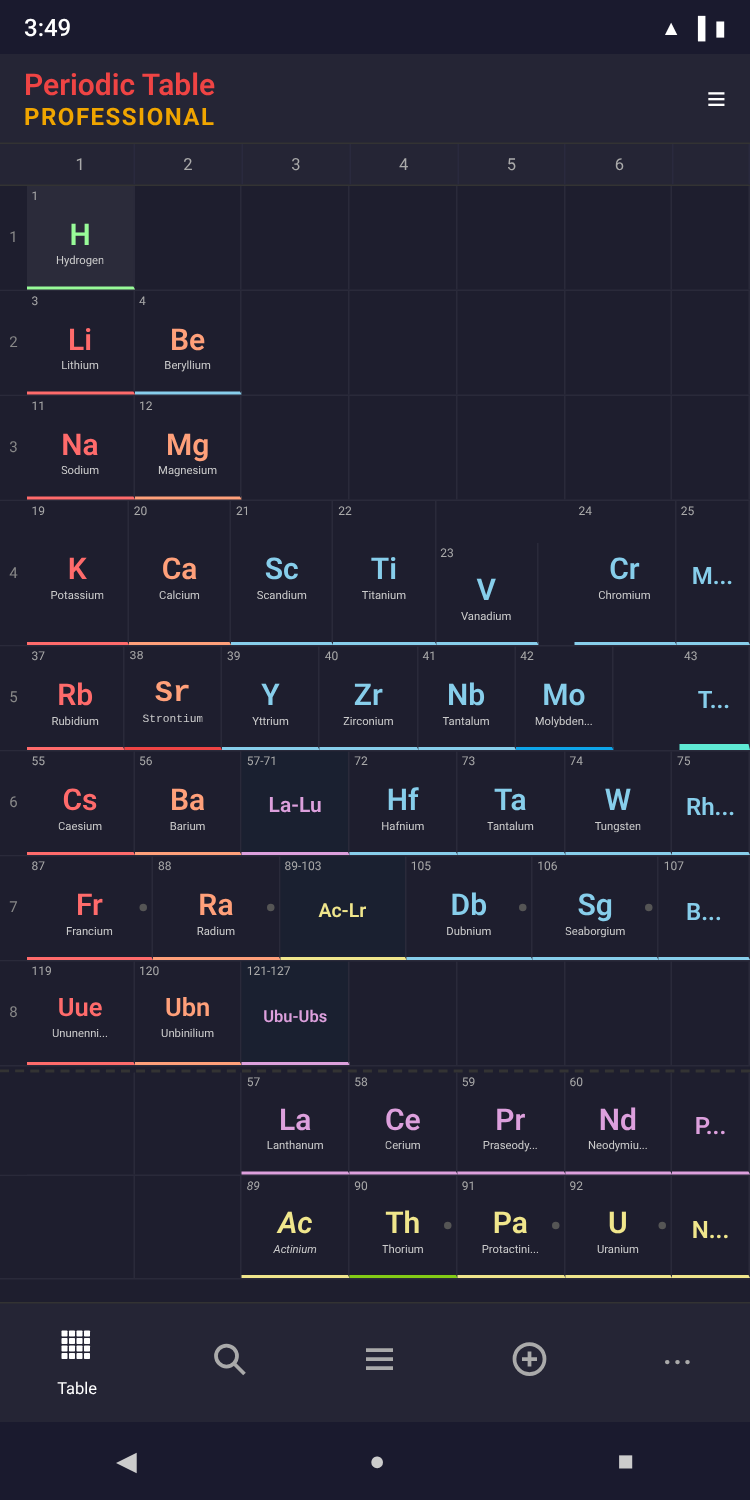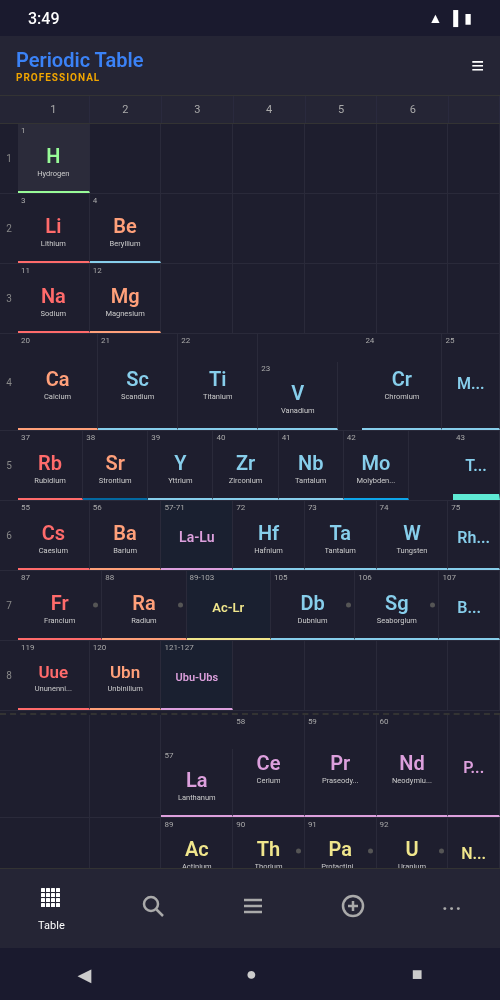--- a/index.html
+++ b/index.html
@@ -12,21 +12,21 @@
       color: #fff;
     }
 
     
     #status-bar {
       background: #1a1a2e;
       height: 36px;
       display: flex;
       align-items: center;
       justify-content: space-between;
-      padding: 0 28px;
+      padding: 0 16px;
     }
     #status-time {
       font-size: 16px;
       font-weight: 500;
       color: #fff;
     }
     #status-icons {
       display: flex;
       align-items: center;
       gap: 6px;
@@ -46,24 +46,24 @@
       padding: 0 16px;
       border-bottom: 1px solid #333;
     }
     #header-title {
       display: flex;
       flex-direction: column;
     }
     #app-title {
       font-size: 20px;
       font-weight: 600;
-      color: #3b82f6;
+      color: #ef4444;
     }
     #app-subtitle {
-      font-size: 10px;
+      font-size: 16px;
       font-weight: 700;
       color: #f0a500;
       letter-spacing: 1px;
     }
     #filter-icon {
       color: #fff;
       font-size: 22px;
       cursor: pointer;
     }
 
@@ -324,20 +324,25 @@
       </div>
       <div class="pt-cell empty"></div>
       <div class="pt-cell empty"></div>
       <div class="pt-cell empty"></div>
       <div class="pt-cell empty"></div>
       <div class="pt-cell empty" style="flex:0.7;"></div>
     </div>
 
     <div class="pt-row">
       <div class="pt-row-label">4</div>
+      <div class="pt-cell" style="border-bottom:2px solid #ff6b6b;">
+        <span class="atomic-num">19</span>
+        <span class="symbol alkali">K</span>
+        <span class="name">Potassium</span>
+      </div>
       <div class="pt-cell" style="border-bottom:2px solid #ffa07a;">
         <span class="atomic-num">20</span>
         <span class="symbol alkaline">Ca</span>
         <span class="name">Calcium</span>
       </div>
       <div class="pt-cell" style="border-bottom:2px solid #87ceeb;">
         <span class="atomic-num">21</span>
         <span class="symbol transition">Sc</span>
         <span class="name">Scandium</span>
       </div>
@@ -362,21 +367,21 @@
       </div>
     </div>
 
     <div class="pt-row">
       <div class="pt-row-label">5</div>
       <div class="pt-cell" style="border-bottom:2px solid #ff6b6b;">
         <span class="atomic-num">37</span>
         <span class="symbol alkali">Rb</span>
         <span class="name">Rubidium</span>
       </div>
-      <div class="pt-cell" style="border-bottom:2px solid #0369a1;">
+      <div class="pt-cell" style="border-bottom:2px solid #ef4444;font-family:Liberation Mono, monospace;">
         <span class="atomic-num">38</span>
         <span class="symbol alkaline">Sr</span>
         <span class="name">Strontium</span>
       </div>
       <div class="pt-cell" style="border-bottom:2px solid #87ceeb;">
         <span class="atomic-num">39</span>
         <span class="symbol transition">Y</span>
         <span class="name">Yttrium</span>
       </div>
       <div class="pt-cell" style="border-bottom:2px solid #87ceeb;">
@@ -387,21 +392,21 @@
       <div class="pt-cell" style="border-bottom:2px solid #87ceeb;">
         <span class="atomic-num">41</span>
         <span class="symbol transition">Nb</span>
         <span class="name">Tantalum</span>
       </div>
       <div class="pt-cell" style="border-bottom:2px solid #0ea5e9;">
         <span class="atomic-num">42</span>
         <span class="symbol transition">Mo</span>
         <span class="name">Molybden...</span>
       </div>
-      <div class="pt-cell" style="border-bottom:6px solid #5eead4; flex:0.7; overflow:hidden;margin-left:44px;">
+      <div class="pt-cell" style="border-bottom:4px solid #5eead4; flex:0.7; overflow:hidden;margin-left:44px;">
         <span class="atomic-num">43</span>
         <span class="symbol transition" style="font-size:16px;">T...</span>
       </div>
     </div>
 
     <div class="pt-row">
       <div class="pt-row-label">6</div>
       <div class="pt-cell" style="border-bottom:2px solid #ff6b6b;">
         <span class="atomic-num">55</span>
         <span class="symbol alkali">Cs</span>
@@ -492,21 +497,21 @@
       <div class="pt-cell empty"></div>
       <div class="pt-cell empty"></div>
       <div class="pt-cell empty"></div>
       <div class="pt-cell empty" style="flex:0.7;"></div>
     </div>
 
     <div class="pt-row la-ac-section" style="min-height:62px;">
       <div class="pt-row-label"></div>
       <div class="pt-cell empty"></div>
       <div class="pt-cell empty"></div>
-      <div class="pt-cell" style="border-bottom:2px solid #dda0dd;margin-top:34px;">
+      <div class="pt-cell" style="border-bottom:2px solid #dda0dd;">
         <span class="atomic-num">57</span>
         <span class="symbol lanthanide">La</span>
         <span class="name">Lanthanum</span>
       </div>
       <div class="pt-cell" style="border-bottom:2px solid #dda0dd;">
         <span class="atomic-num">58</span>
         <span class="symbol lanthanide">Ce</span>
         <span class="name">Cerium</span>
       </div>
       <div class="pt-cell" style="border-bottom:2px solid #dda0dd;">
@@ -521,26 +526,26 @@
       </div>
       <div class="pt-cell" style="border-bottom:2px solid #dda0dd; flex:0.7; overflow:hidden;">
         <span class="symbol lanthanide" style="font-size:16px;">P...</span>
       </div>
     </div>
 
     <div class="pt-row" style="min-height:62px;">
       <div class="pt-row-label"></div>
       <div class="pt-cell empty"></div>
       <div class="pt-cell empty"></div>
-      <div class="pt-cell" style="border-bottom:2px solid #f0e68c;">
+      <div class="pt-cell" style="border-bottom:2px solid #f0e68c;font-style:italic;">
         <span class="atomic-num">89</span>
         <span class="symbol actinide">Ac</span>
         <span class="name">Actinium</span>
       </div>
-      <div class="pt-cell" style="border-bottom:2px solid #737373;align-items:center;">
+      <div class="pt-cell" style="border-bottom:2px solid #84cc16;align-items:center;">
         <span class="atomic-num">90</span>
         <span class="symbol actinide">Th</span>
         <span class="name">Thorium</span>
         <span class="dot"></span>
       </div>
       <div class="pt-cell" style="border-bottom:2px solid #f0e68c;">
         <span class="atomic-num">91</span>
         <span class="symbol actinide">Pa</span>
         <span class="name">Protactini...</span>
         <span class="dot"></span>

